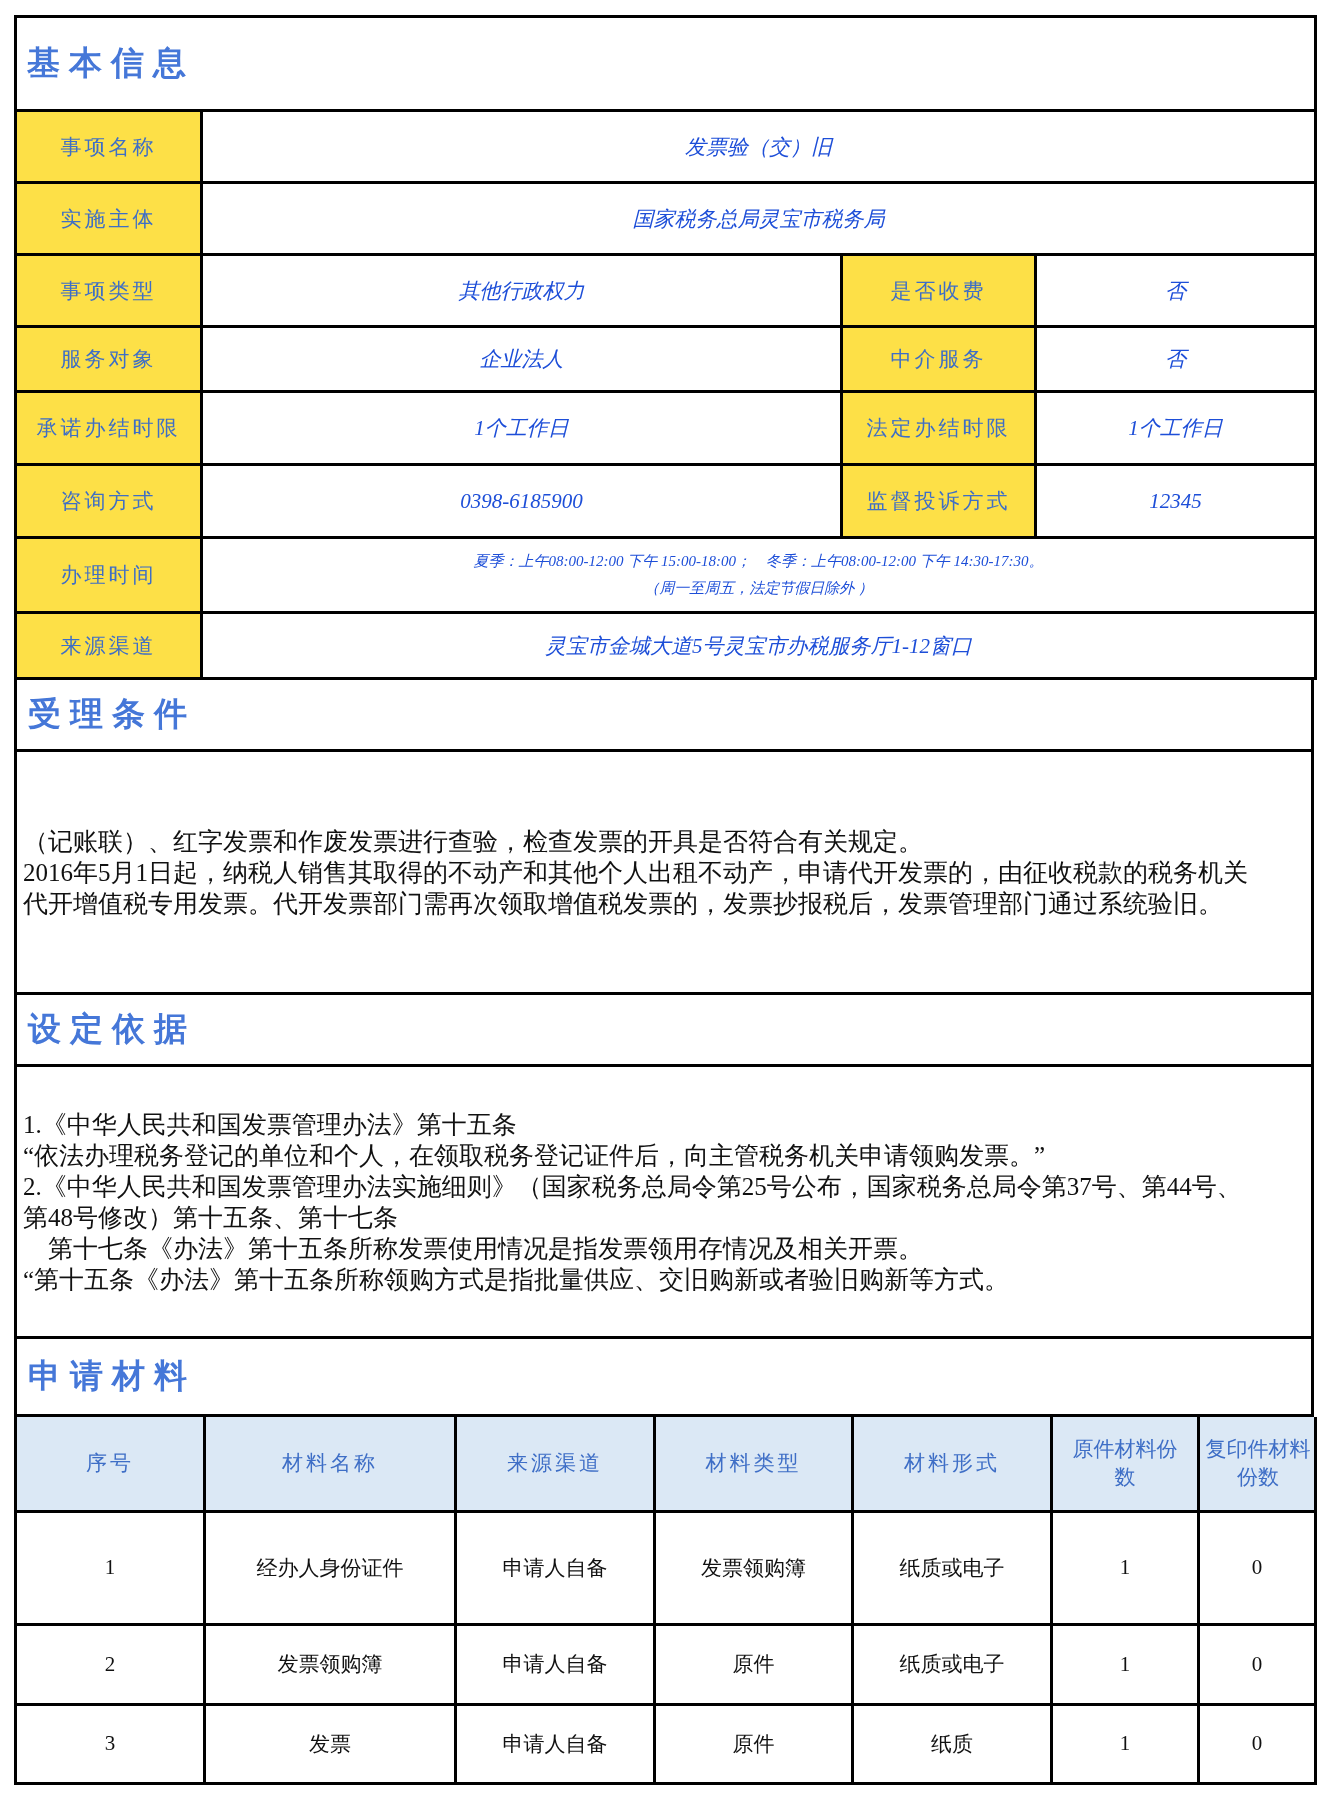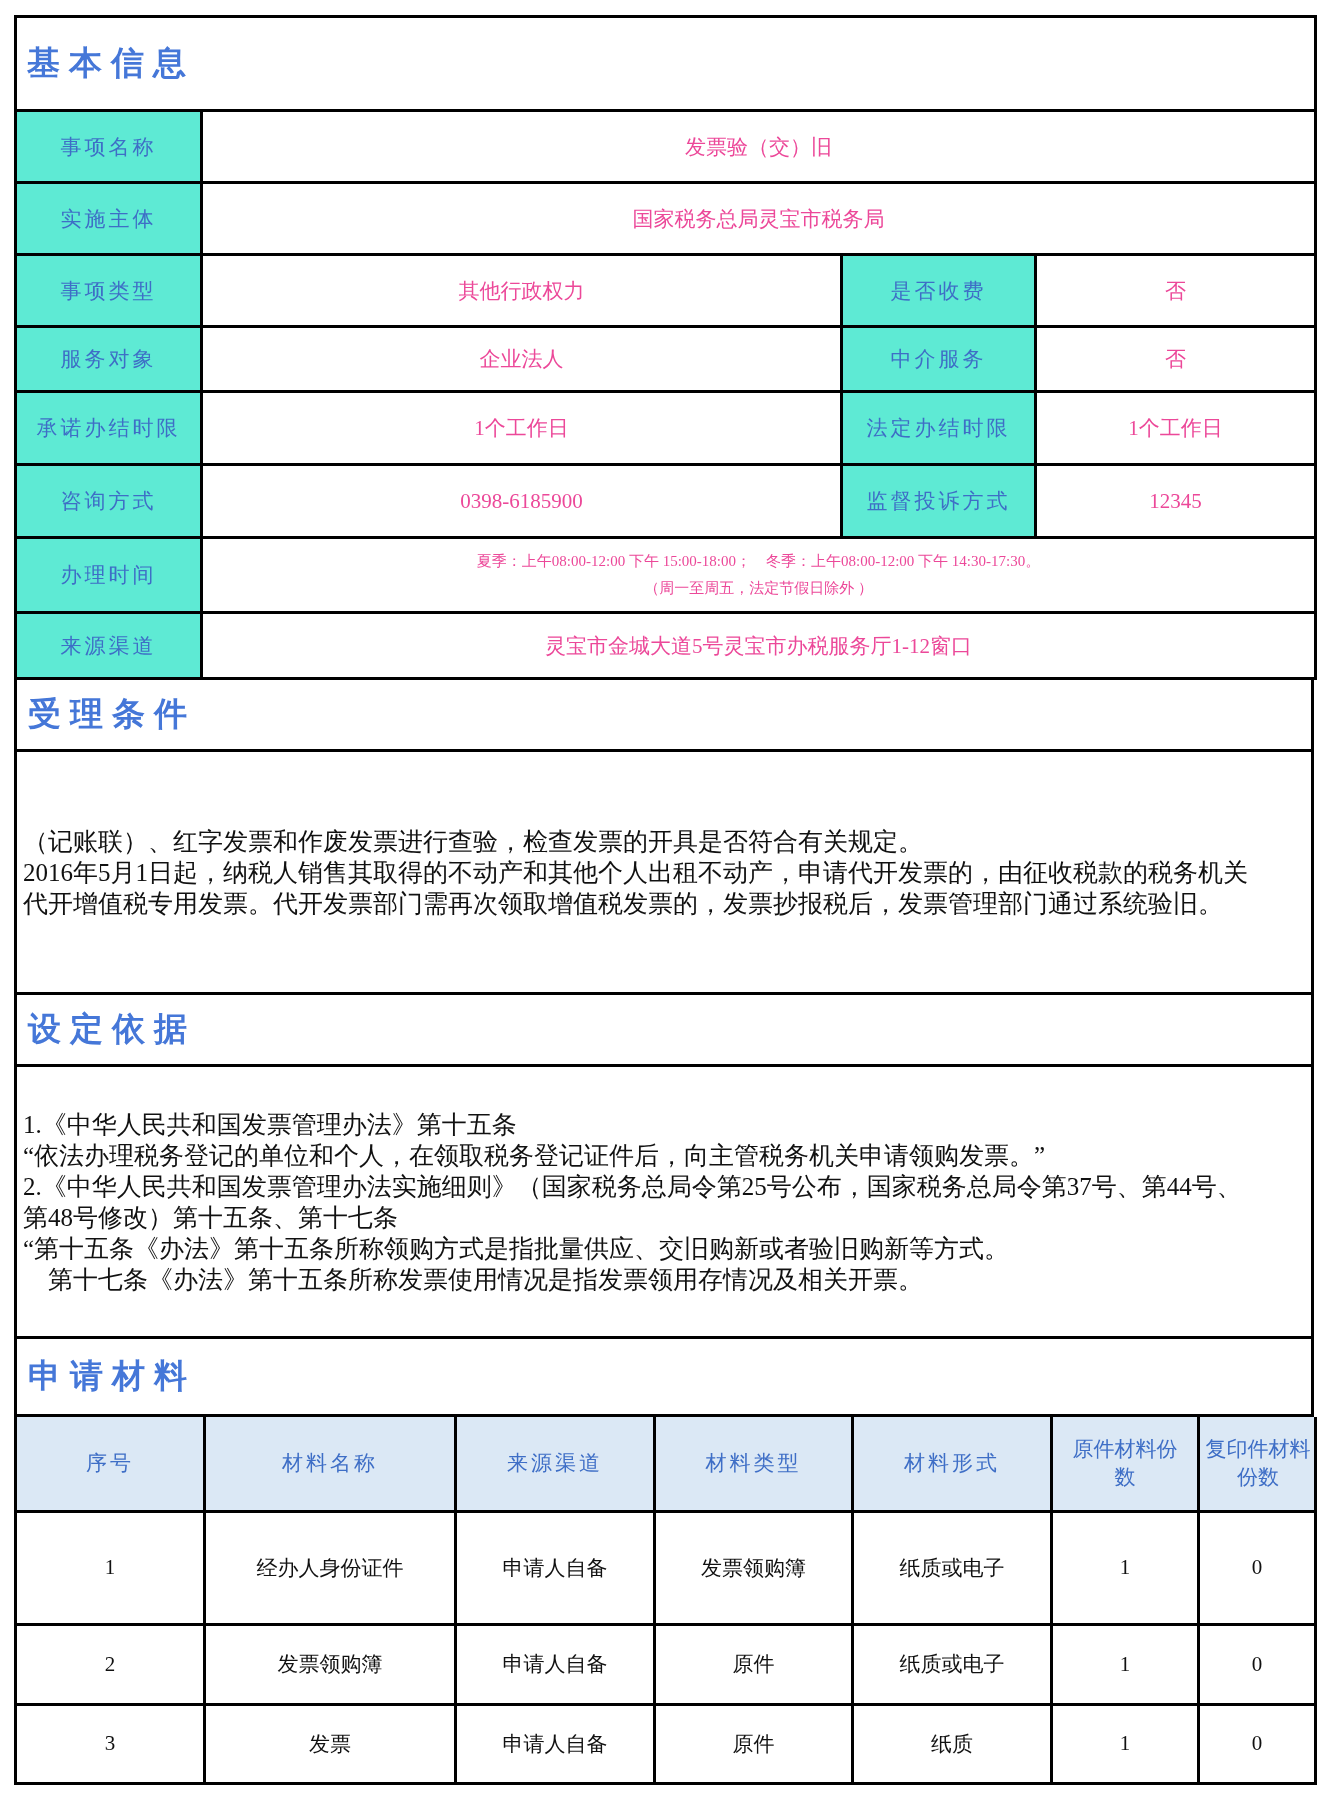--- a/index.html
+++ b/index.html
@@ -38,25 +38,25 @@
   td.band-cell { text-align: left; padding: 23px 10px; }
   .blk {
     border-left: 3px solid #000;
     border-right: 3px solid #000;
     border-bottom: 3px solid #000;
   }
   .band-row { display: flex; align-items: center; padding-left: 11px; }
 
   
   .lbl {
-    background: #5eead4;
+    background: #fde047;
     color: #3e6ec6;
     letter-spacing: 3px;
   }
-  .val { color: #ec4899; }
+  .val { color: #1d4ed8; font-style: italic; }
   .time-line { font-size: 15px; line-height: 27px; text-align: center; }
 
   
   .content {
     display: flex; flex-direction: column; justify-content: center;
     padding: 6px 10px 6px 6px;
     font-size: 25px; line-height: 31px;
     color: #111111;
   }
   .tline { white-space: pre-wrap; }
@@ -144,22 +144,22 @@
   </div>
 
   <div class="blk band-row" style="height:72px">
     <span class="band-text">设定依据</span>
   </div>
   <div class="blk content" style="height:272px">
     <div class="tline">1.《中华人民共和国发票管理办法》第十五条</div>
     <div class="tline">“依法办理税务登记的单位和个人，在领取税务登记证件后，向主管税务机关申请领购发票。”</div>
     <div class="tline">2.《中华人民共和国发票管理办法实施细则》（国家税务总局令第25号公布，国家税务总局令第37号、第44号、</div>
     <div class="tline">第48号修改）第十五条、第十七条</div>
+    <div class="tline">　第十七条《办法》第十五条所称发票使用情况是指发票领用存情况及相关开票。</div>
     <div class="tline">“第十五条《办法》第十五条所称领购方式是指批量供应、交旧购新或者验旧购新等方式。</div>
-    <div class="tline">　第十七条《办法》第十五条所称发票使用情况是指发票领用存情况及相关开票。</div>
   </div>
 
   <div class="blk band-row" style="height:78px">
     <span class="band-text">申请材料</span>
   </div>
   <table class="tbl blk" id="materials">
     <colgroup>
       <col style="width:189px">
         <col style="width:251px">
         <col style="width:199px">

